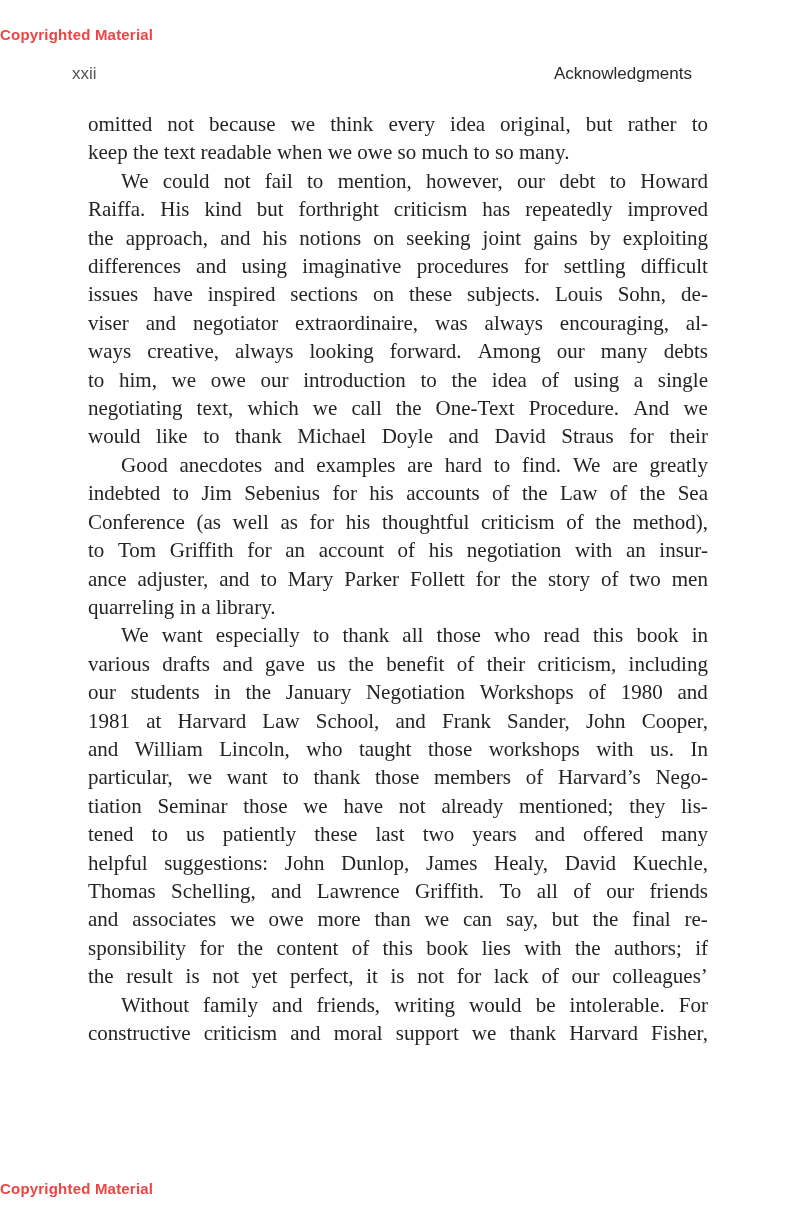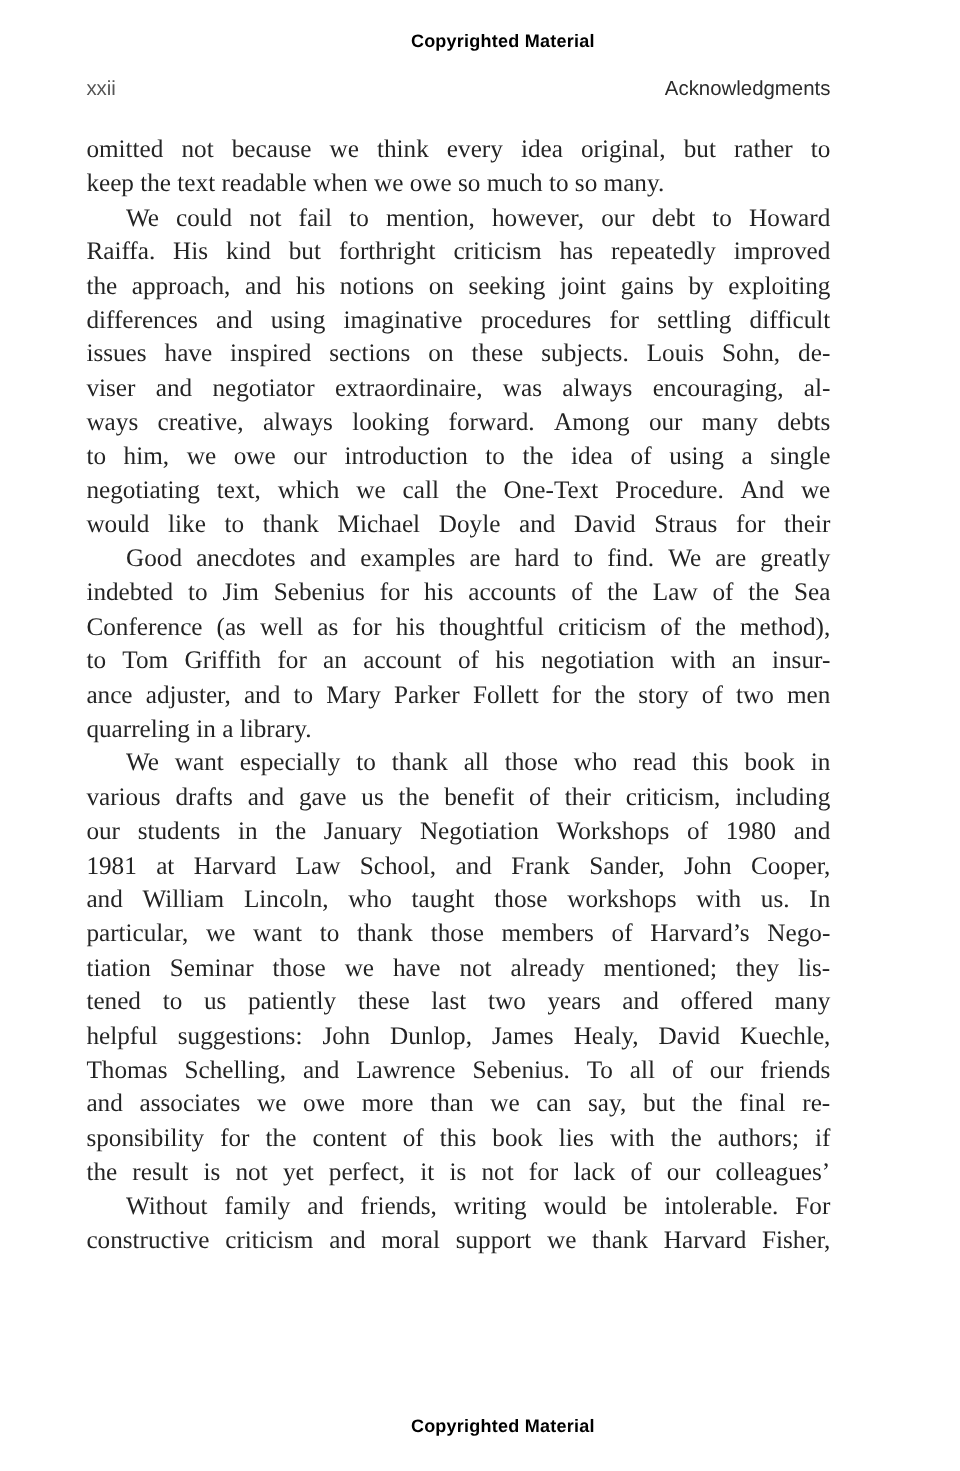--- a/index.html
+++ b/index.html
@@ -12,46 +12,44 @@
     width: 800px;
     height: 1226px;
     background: #ffffff;
     overflow: hidden;
     font-family: "Liberation Serif", serif;
   }
   .copyright {
     position: absolute;
     left: 0;
     right: 0;
-    text-align: center;
     font-family: "Liberation Sans", sans-serif;
     font-weight: bold;
     font-size: 15px;
     letter-spacing: 0.2px;
-    color: #000000;
-    padding-left: 38px;
+    color: #ef4444;
   }
   .copyright.top { top: 26px; }
   .copyright.bottom { top: 1180px; }
   .running-header {
     position: absolute;
     left: 72px;
     right: 108px;
     top: 64px;
     display: flex;
     justify-content: space-between;
     align-items: baseline;
     font-family: "Liberation Sans", sans-serif;
     font-size: 17px;
   }
   .page-number { color: #565656; }
   .chapter-title { color: #2b2b2b; }
   .body-text {
     position: absolute;
-    left: 72px;
+    left: 88px;
     width: 620px;
     top: 110px;
     color: #242424;
     font-size: 21px;
     line-height: 28.4px;
   }
   .paragraph { margin: 0; padding: 0; }
   .line { min-height: 28.4px; }
   .line.justified {
     display: flex;
@@ -394,21 +392,21 @@
           <span>James</span>
           <span>Healy,</span>
           <span>David</span>
           <span>Kuechle,</span>
         </div>
         <div class="line justified">
           <span>Thomas</span>
           <span>Schelling,</span>
           <span>and</span>
           <span>Lawrence</span>
-          <span>Sebenius.</span>
+          <span>Griffith.</span>
           <span>To</span>
           <span>all</span>
           <span>of</span>
           <span>our</span>
           <span>friends</span>
         </div>
         <div class="line justified">
           <span>and</span>
           <span>associates</span>
           <span>we</span>

